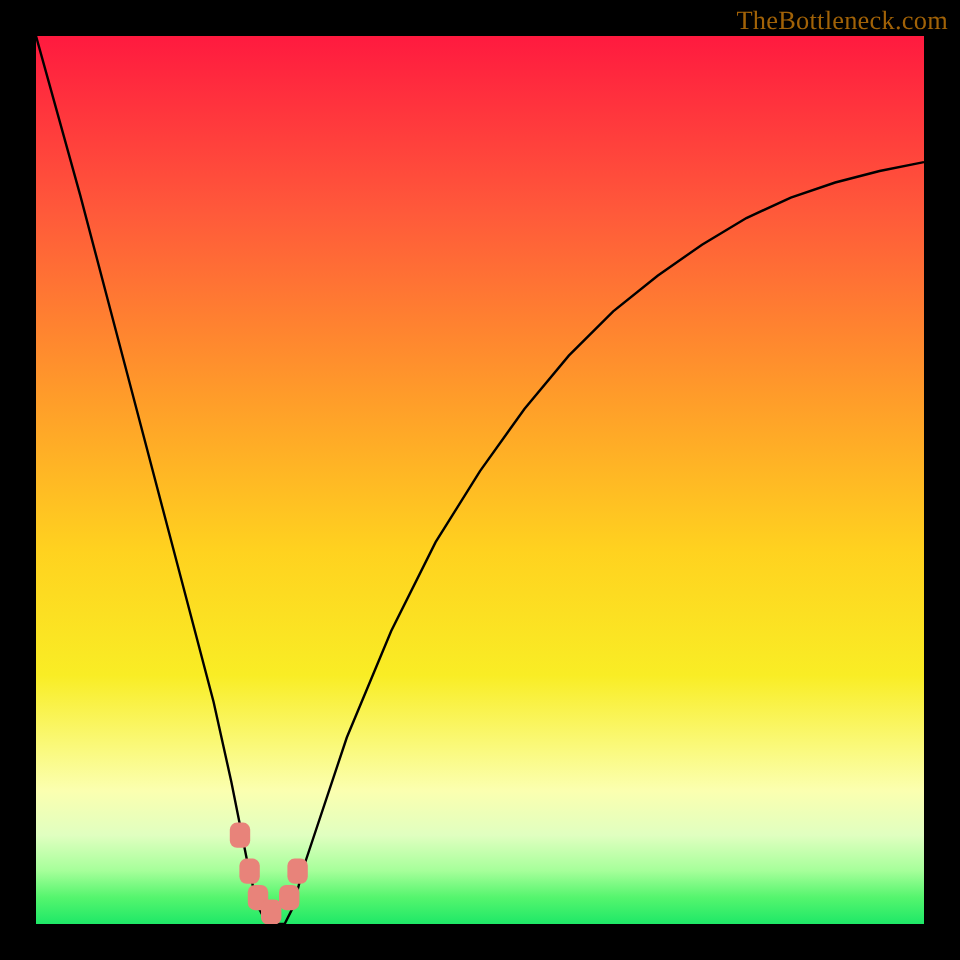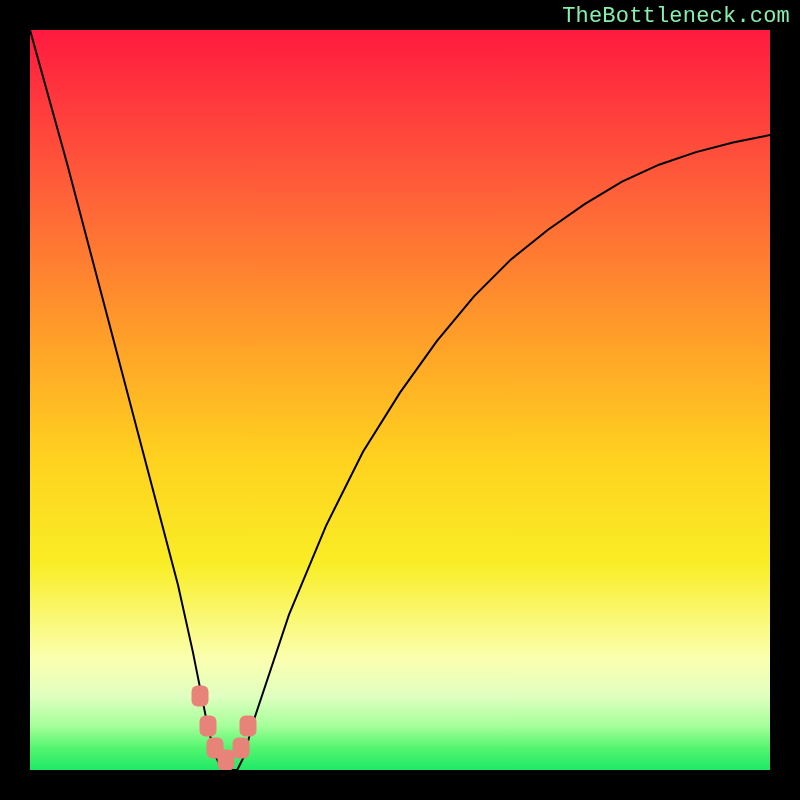--- a/index.html
+++ b/index.html
@@ -7,22 +7,22 @@
   .frame {
     position: relative;
     width: 800px;
     height: 800px;
     background: #000;
   }
   .watermark {
     position: absolute;
     top: 4px;
     right: 10px;
-    color: #86efac;
-    font-family: Liberation Mono, monospace;
+    color: #a16207;
+    font-family: Liberation Serif, serif;
     font-size: 22px;
     letter-spacing: 0.2px;
     z-index: 10;
     user-select: none;
   }
   .plot-area {
     position: absolute;
     left: 30px;
     top: 30px;
     width: 740px;

